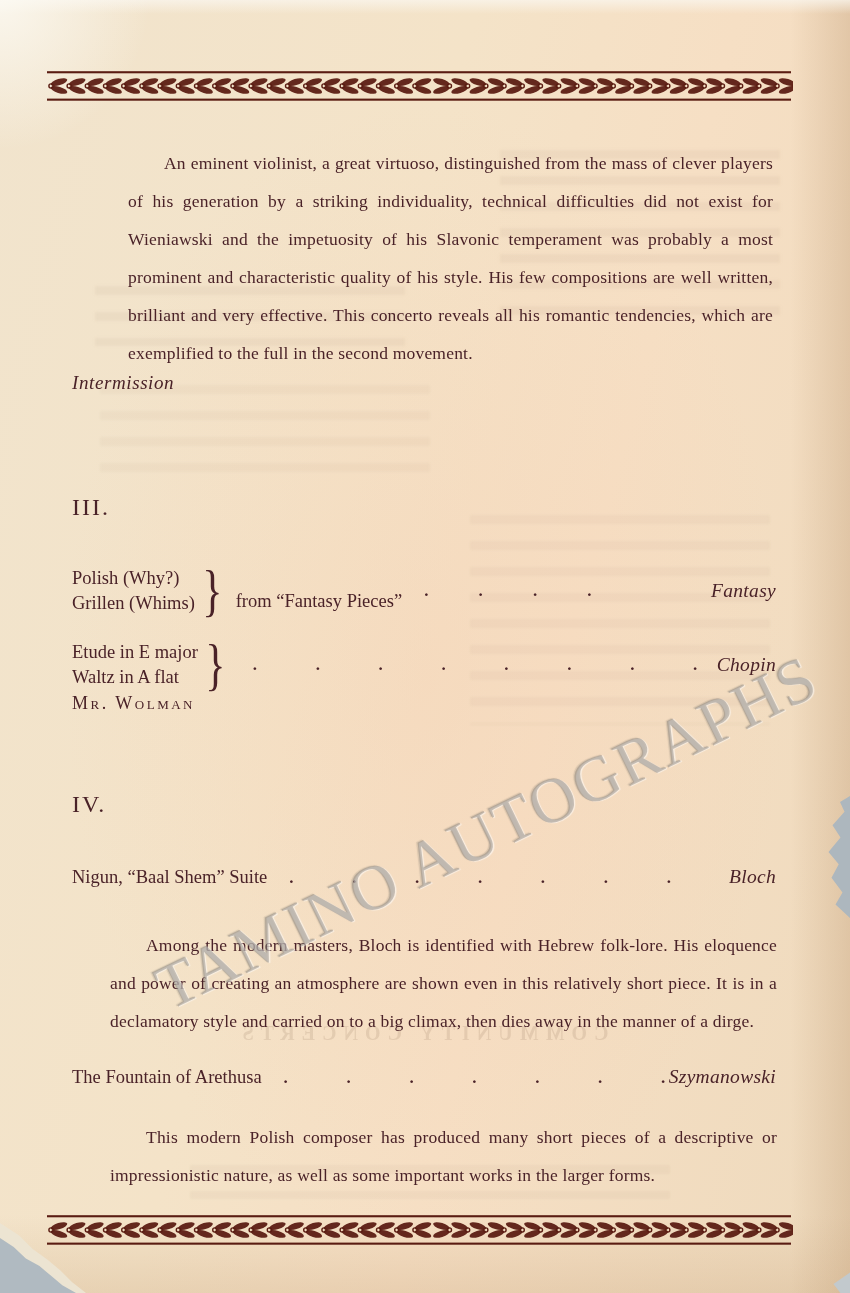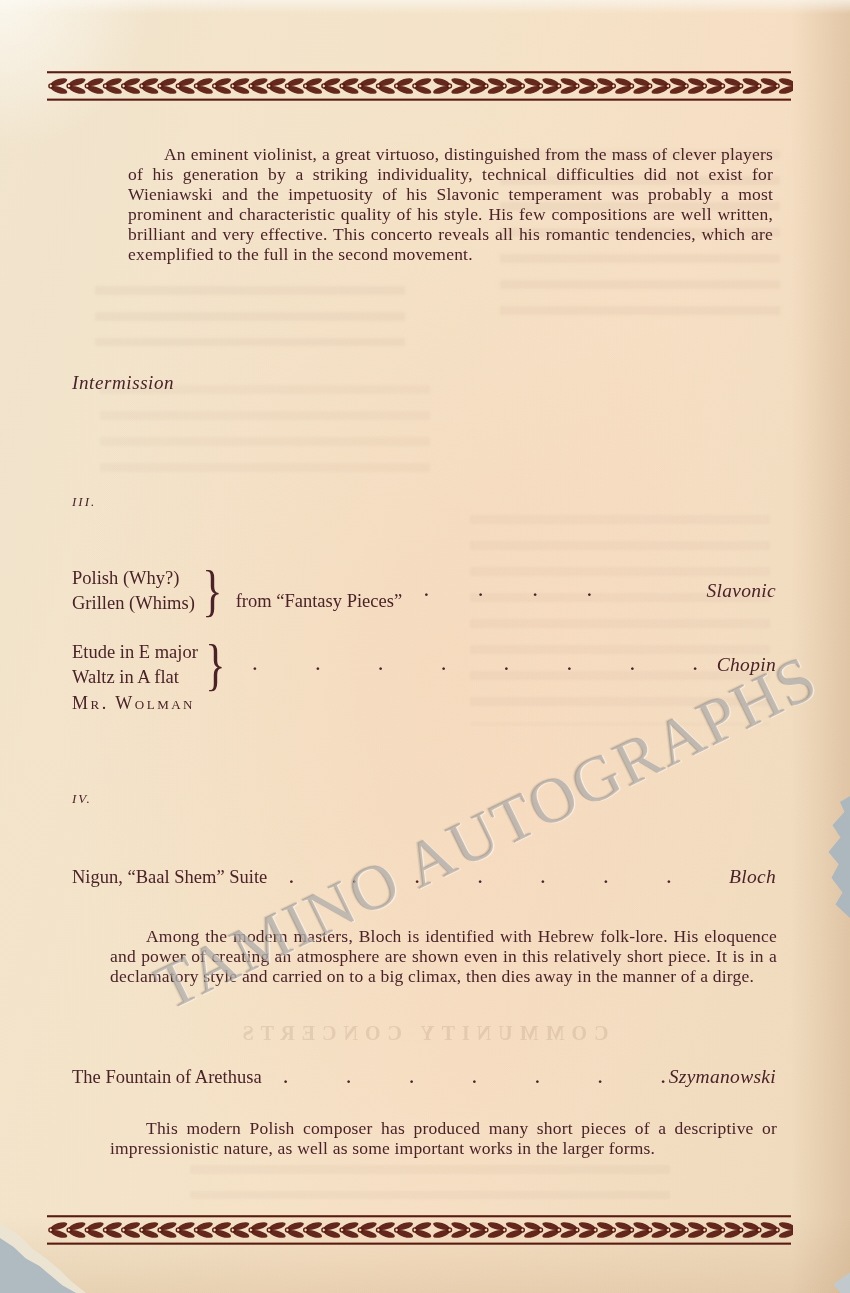--- a/index.html
+++ b/index.html
@@ -13,31 +13,31 @@
       linear-gradient(to left, rgba(196,160,122,.38), rgba(196,160,122,0) 7%),
       linear-gradient(to top, rgba(205,172,134,.32), rgba(205,172,134,0) 6%),
       radial-gradient(ellipse at 50% 52%, rgba(246,206,176,.35), rgba(246,206,176,0) 60%),
       linear-gradient(105deg,#f1e4cd 0%,#f4e3c8 40%,#f6dfc4 62%,#eedabd 100%);
   }
   
   .border-wrap{position:absolute; left:45px; width:748px; height:32px;}
   .border-top{top:70px;} .border-bottom{top:1214px;}
   
   .para{
-    position:absolute; text-align:justify; font-size:17.5px; line-height:20px;
+    position:absolute; text-align:justify; font-size:17.5px; line-height:38px;
     letter-spacing:.2px;
   }
   .para .indent{display:inline-block; width:36px;}
   .intro{top:126px; left:128px; width:645px;}
   .note-bloch{top:908px; left:110px; width:667px;}
   .note-szy{top:1100px; left:110px; width:667px;}
   
   .center-line{position:absolute; left:72px; right:78px; text-align:left;}
   .intermission{top:372px; font-style:italic; font-size:19px; letter-spacing:.6px;}
-  .roman-heading{font-size:13px; letter-spacing:2px;font-style:italic;}
+  .roman-heading{font-size:24px; letter-spacing:2px;}
   .h3{top:494px;} .h4{top:791px;}
   .performer{top:693px; font-variant:small-caps; font-size:18px; letter-spacing:2.5px;}
   
   .music-row{
     position:absolute; left:72px; right:74px;
     display:flex; align-items:center; font-size:18.5px;
   }
   .music-row.single{align-items:flex-end;}
   .g-schumann{top:566px;} .g-chopin{top:640px;}
   .g-bloch{top:866px;} .g-szy{top:1066px;}
@@ -540,21 +540,21 @@
   <div class="center-line roman-heading h3">III.</div>
 
   <div class="music-row g-schumann">
     <span class="m-stack">
       <span>Polish (Why?)</span>
       <span>Grillen (Whims)</span>
     </span>
     <span class="m-brace">}</span>
     <span class="m-sub">from “Fantasy Pieces”</span>
     <span class="m-dots">. . . .</span>
-    <span class="m-composer">Slavonic</span>
+    <span class="m-composer">Fantasy</span>
   </div>
 
   <div class="music-row g-chopin">
     <span class="m-stack">
       <span>Etude in E major</span>
       <span>Waltz in A flat</span>
     </span>
     <span class="m-brace">}</span>
     <span class="m-dots">. . . . . . . .</span>
     <span class="m-composer">Chopin</span>

